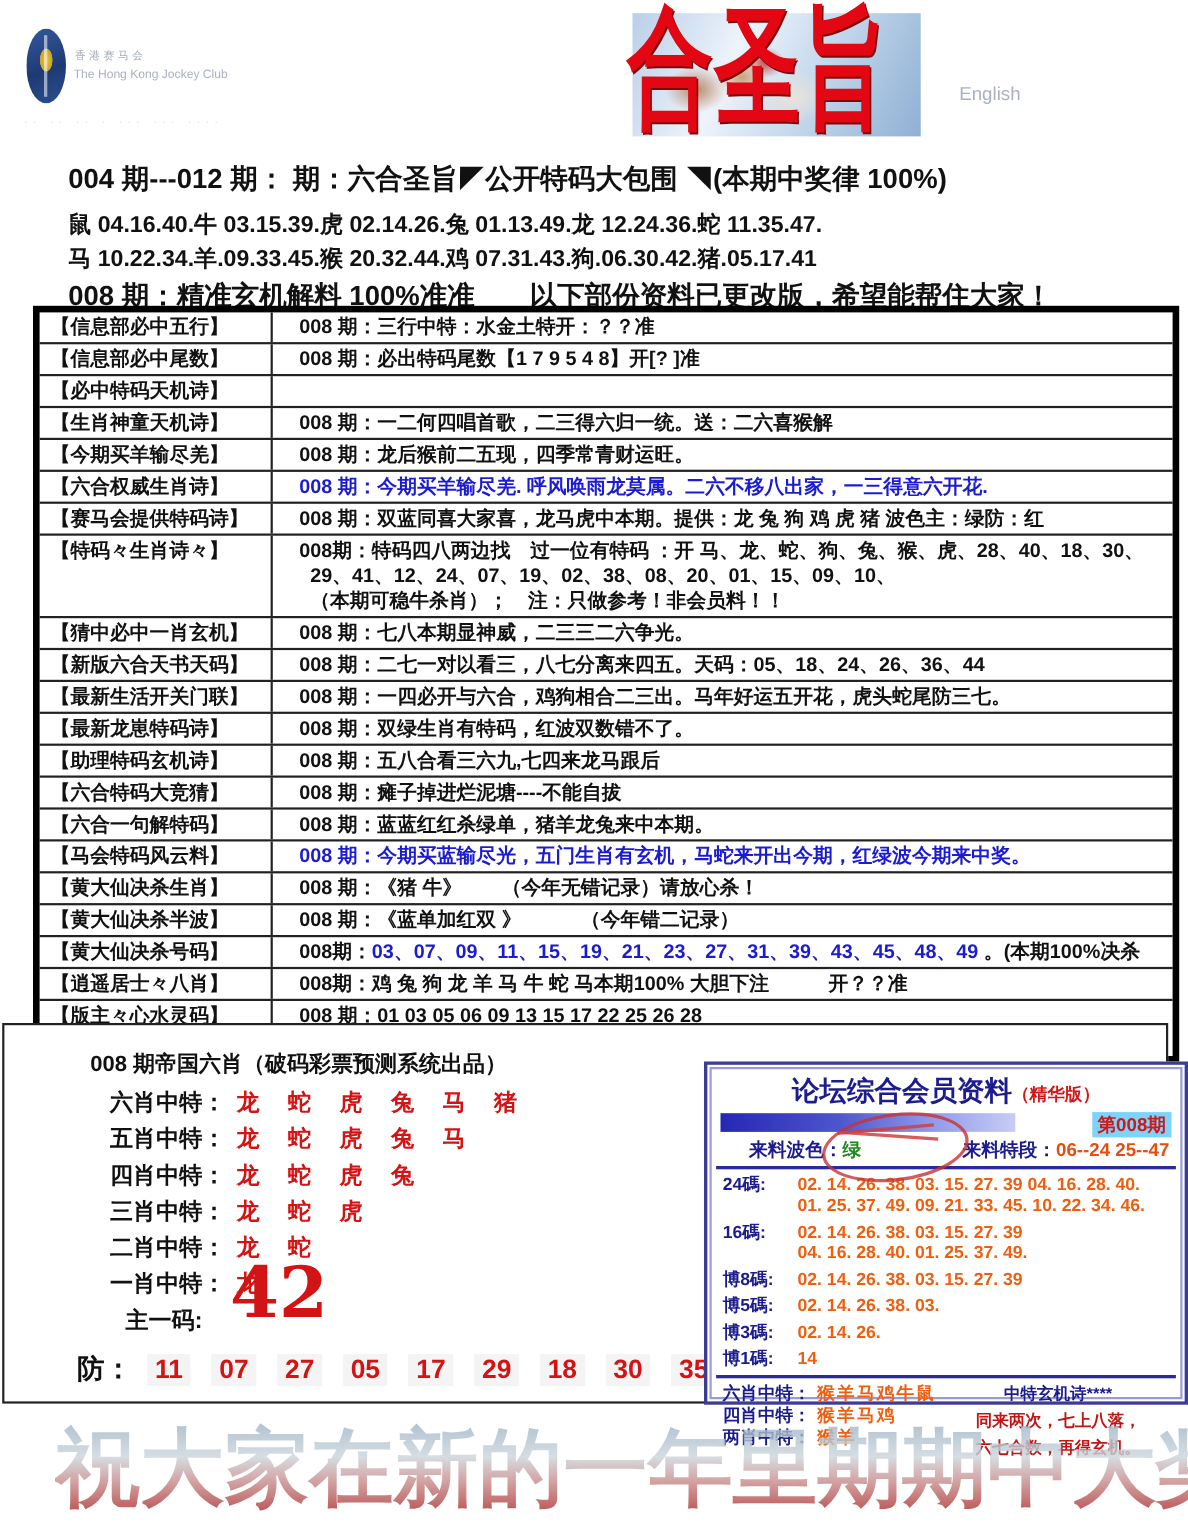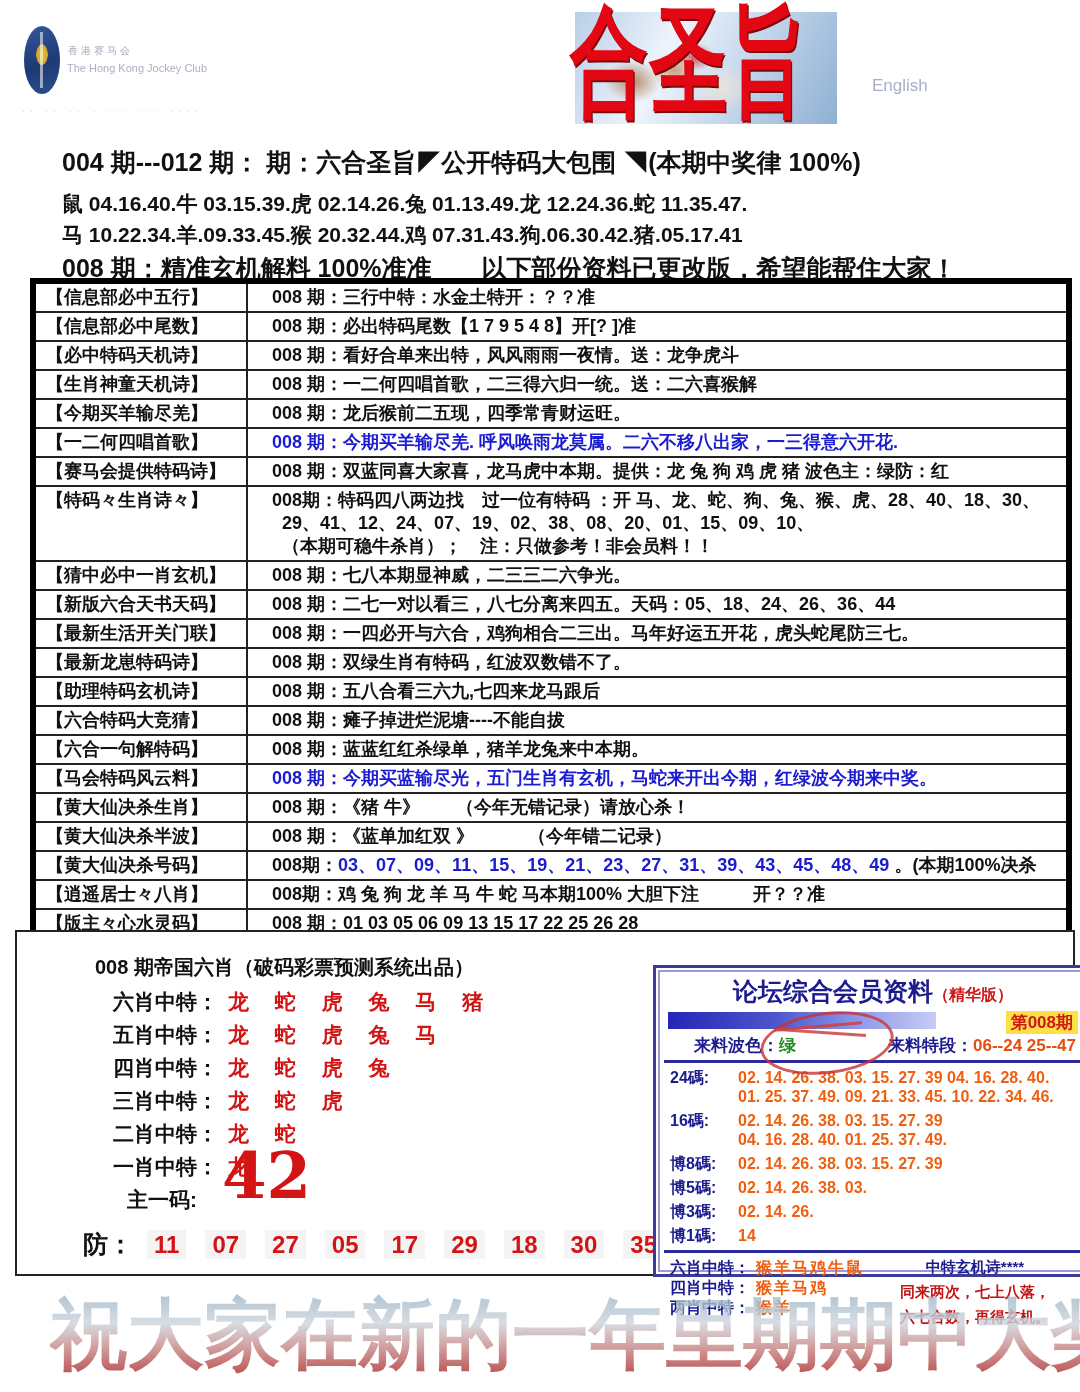--- a/index.html
+++ b/index.html
@@ -33,42 +33,42 @@
   .main-table{position:absolute;left:30px;top:278px;width:1030px;border:6px solid #000000;}
   .t-row{display:flex;border-top:2px solid #222;}
   .t-row:first-child{border-top:none;}
   .t-label{width:196px;flex:0 0 196px;border-right:2px solid #222;padding:2px 4px 2px 10px;
            font-size:18px;font-weight:bold;line-height:23px;white-space:nowrap;overflow:hidden;}
   .t-content{flex:1;padding:2px 4px 2px 24px;overflow:hidden;}
   .t-line{font-size:18px;font-weight:bold;line-height:23px;white-space:nowrap;}
   .t-line.indent{padding-left:10px;}
   .seg-k{color:#111;} .seg-b{color:#1b1bd0;}
   
-  .bottom-box{position:absolute;left:15px;top:930px;width:1056px;height:342px;border:2px solid #222;background:#fff;}
+  .bottom-box{position:absolute;left:2px;top:930px;width:1056px;height:342px;border:2px solid #222;background:#fff;}
   .imperial-title{position:absolute;left:78px;top:22px;font-size:20px;font-weight:bold;}
   .imp-row{position:absolute;left:96px;font-size:21px;font-weight:bold;white-space:nowrap;}
   .imp-row .lab{color:#111;}
   .imp-row .val{color:#d21414;letter-spacing:10px;margin-left:10px;}
   .main-code-label{position:absolute;left:110px;top:254px;font-size:21px;font-weight:bold;}
   .main-code-value{position:absolute;left:205px;top:206px;font-size:64px;font-weight:bold;
                    font-family:"DejaVu Serif",serif;color:#d21414;}
   .guard-row{position:absolute;left:66px;top:296px;font-size:24px;font-weight:bold;white-space:nowrap;}
   .guard-row .glab{color:#111;margin-right:14px;font-size:25px;}
   .guard-num{color:#d21414;background:#f4f4f4;padding:1px 7px;margin-right:19px;}
   
   .member-box{position:absolute;left:636px;top:33px;width:434px;height:306px;background:#fff;
               border:3px solid #3c3c96;box-shadow:inset 0 0 0 2px #ffffff, inset 0 0 0 4px #9a9ad8;}
   .mb-title{text-align:center;margin-top:7px;white-space:nowrap;}
   .mb-title .t1{color:#1c1c8f;font-size:25px;font-weight:bold;}
   .mb-title .t2{color:#d01818;font-size:16px;font-weight:bold;}
   .mb-bar-row{position:relative;height:20px;margin:3px 12px 0 12px;}
   .mb-bar{position:absolute;left:0;top:1px;width:268px;height:17px;
           background:linear-gradient(90deg,#2626b6 0%,#4d55cc 40%,#8d97e8 70%,#c7cdf5 100%);}
   .mb-issue{position:absolute;right:0;top:0;color:#d01818;font-size:17px;font-weight:bold;
-            background:#fde047;padding:0 5px;}
+            background:#7dd3fc;padding:0 5px;}
   .mb-source{margin:3px 0 0 38px;font-size:17px;font-weight:bold;white-space:nowrap;}
   .mb-source .nl{color:#1c1c8f;} .mb-source .gv{color:#1e8a1e;} .mb-source .ov{color:#e84d10;}
   .mb-source .gap{display:inline-block;width:92px;}
   .mb-rule{border:none;border-top:3px solid #2a2a9a;margin:3px 8px 0 8px;}
   .mb-codes{margin-top:5px;}
   .mb-code-row{display:flex;margin:0 0 5px 14px;}
   .mb-code-row .clab{flex:0 0 64px;color:#1c1c8f;font-size:16px;font-weight:bold;
                      padding-right:4px;line-height:19px;white-space:nowrap;}
   .mb-code-row .clines{color:#ee5f10;font-size:16px;font-weight:bold;line-height:19px;white-space:nowrap;}
   .mb-bottom{position:relative;margin:5px 0 0 14px;}
@@ -114,38 +114,35 @@
         </div>
       </div>
       <div class="t-row">
         <div class="t-label">【信息部必中尾数】</div>
         <div class="t-content">
           <div class="t-line"><span class="seg-k">008 期：必出特码尾数【1 7 9 5 4 8】开[? ]准</span></div>
         </div>
       </div>
       <div class="t-row">
         <div class="t-label">【必中特码天机诗】</div>
-        <div class="t-content">
-          <div class="t-line"><span class="seg-k">008 期：看好合单来出特，风风雨雨一夜情。送：龙争虎斗</span></div>
-        </div>
       </div>
       <div class="t-row">
         <div class="t-label">【生肖神童天机诗】</div>
         <div class="t-content">
           <div class="t-line"><span class="seg-k">008 期：一二何四唱首歌，二三得六归一统。送：二六喜猴解</span></div>
         </div>
       </div>
       <div class="t-row">
         <div class="t-label">【今期买羊输尽羌】</div>
         <div class="t-content">
           <div class="t-line"><span class="seg-k">008 期：龙后猴前二五现，四季常青财运旺。</span></div>
         </div>
       </div>
       <div class="t-row">
-        <div class="t-label">【一二何四唱首歌】</div>
+        <div class="t-label">【六合权威生肖诗】</div>
         <div class="t-content">
           <div class="t-line"><span class="seg-b">008 期：今期买羊输尽羌. 呼风唤雨龙莫属。二六不移八出家，一三得意六开花.</span></div>
         </div>
       </div>
       <div class="t-row">
         <div class="t-label">【赛马会提供特码诗】</div>
         <div class="t-content">
           <div class="t-line"><span class="seg-k">008 期：双蓝同喜大家喜，龙马虎中本期。提供：龙 兔 狗 鸡 虎 猪 波色主：绿防：红</span></div>
         </div>
       </div>

